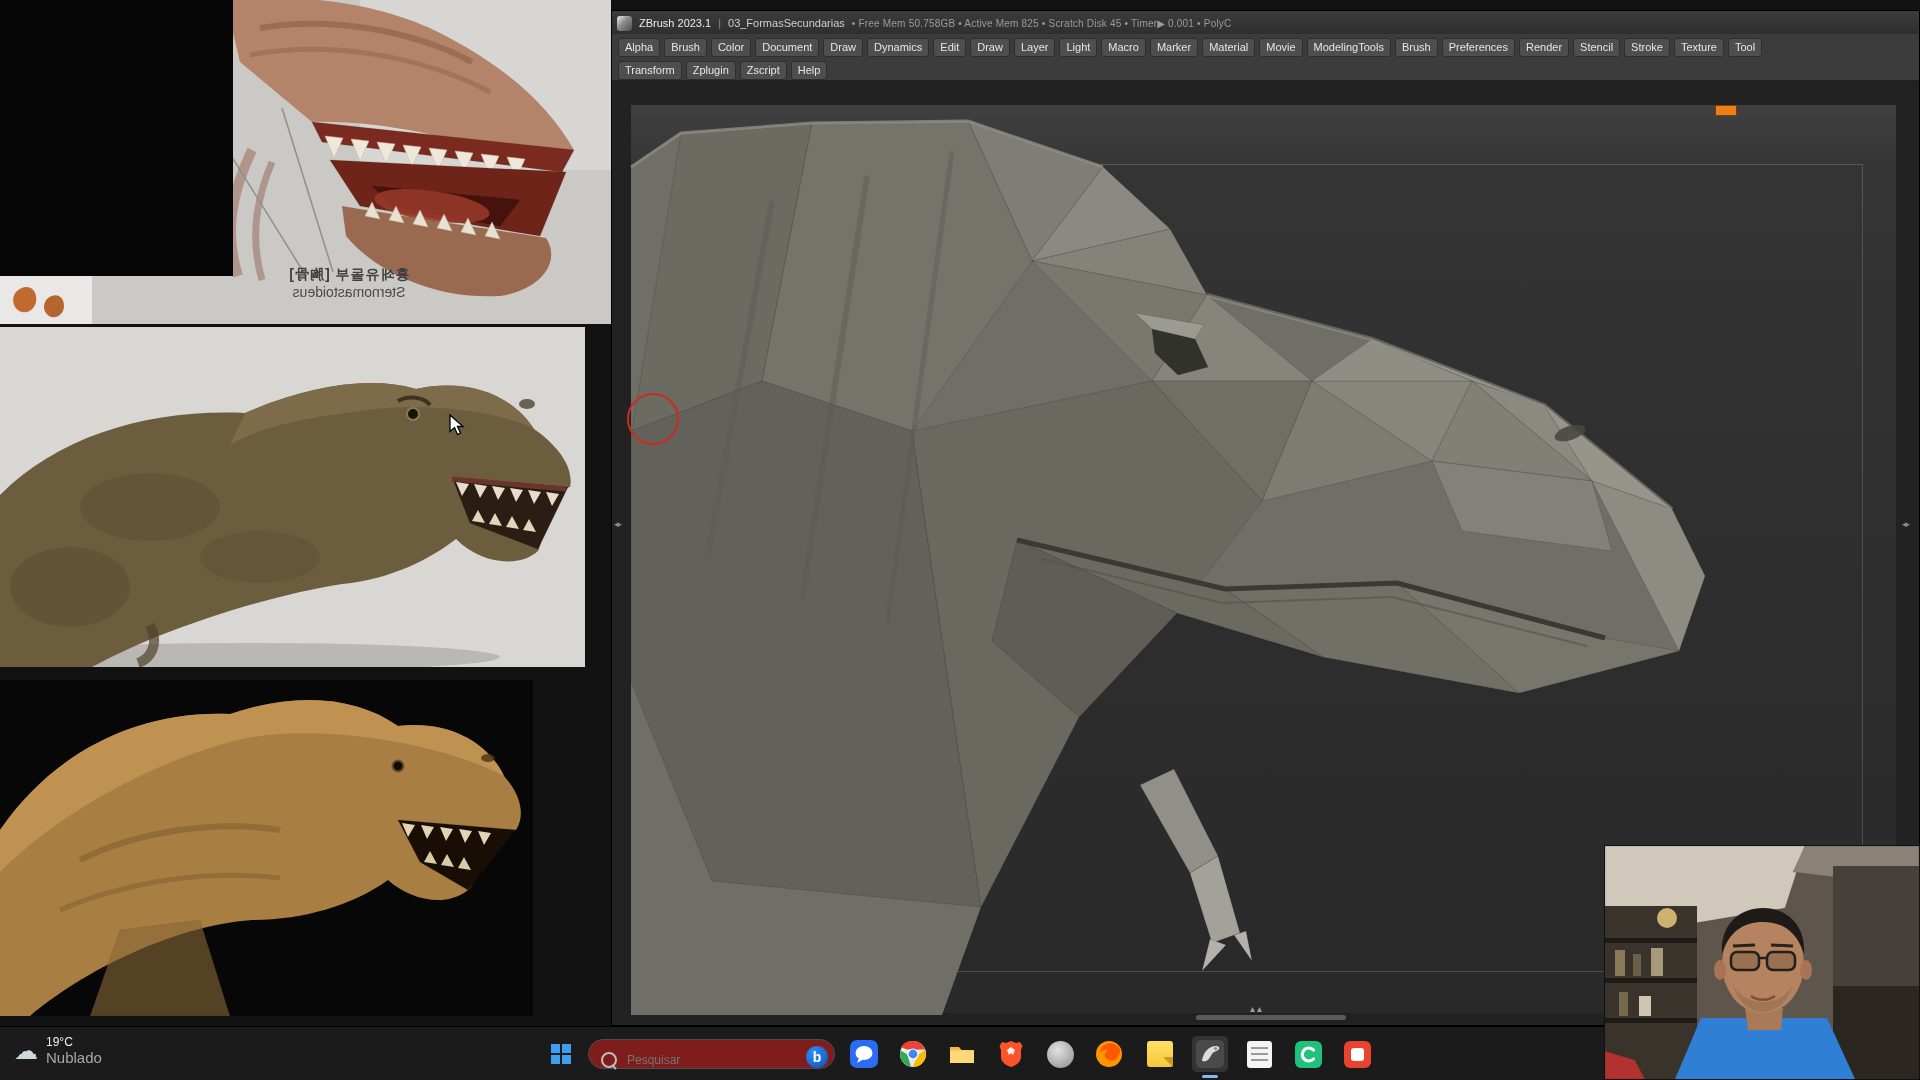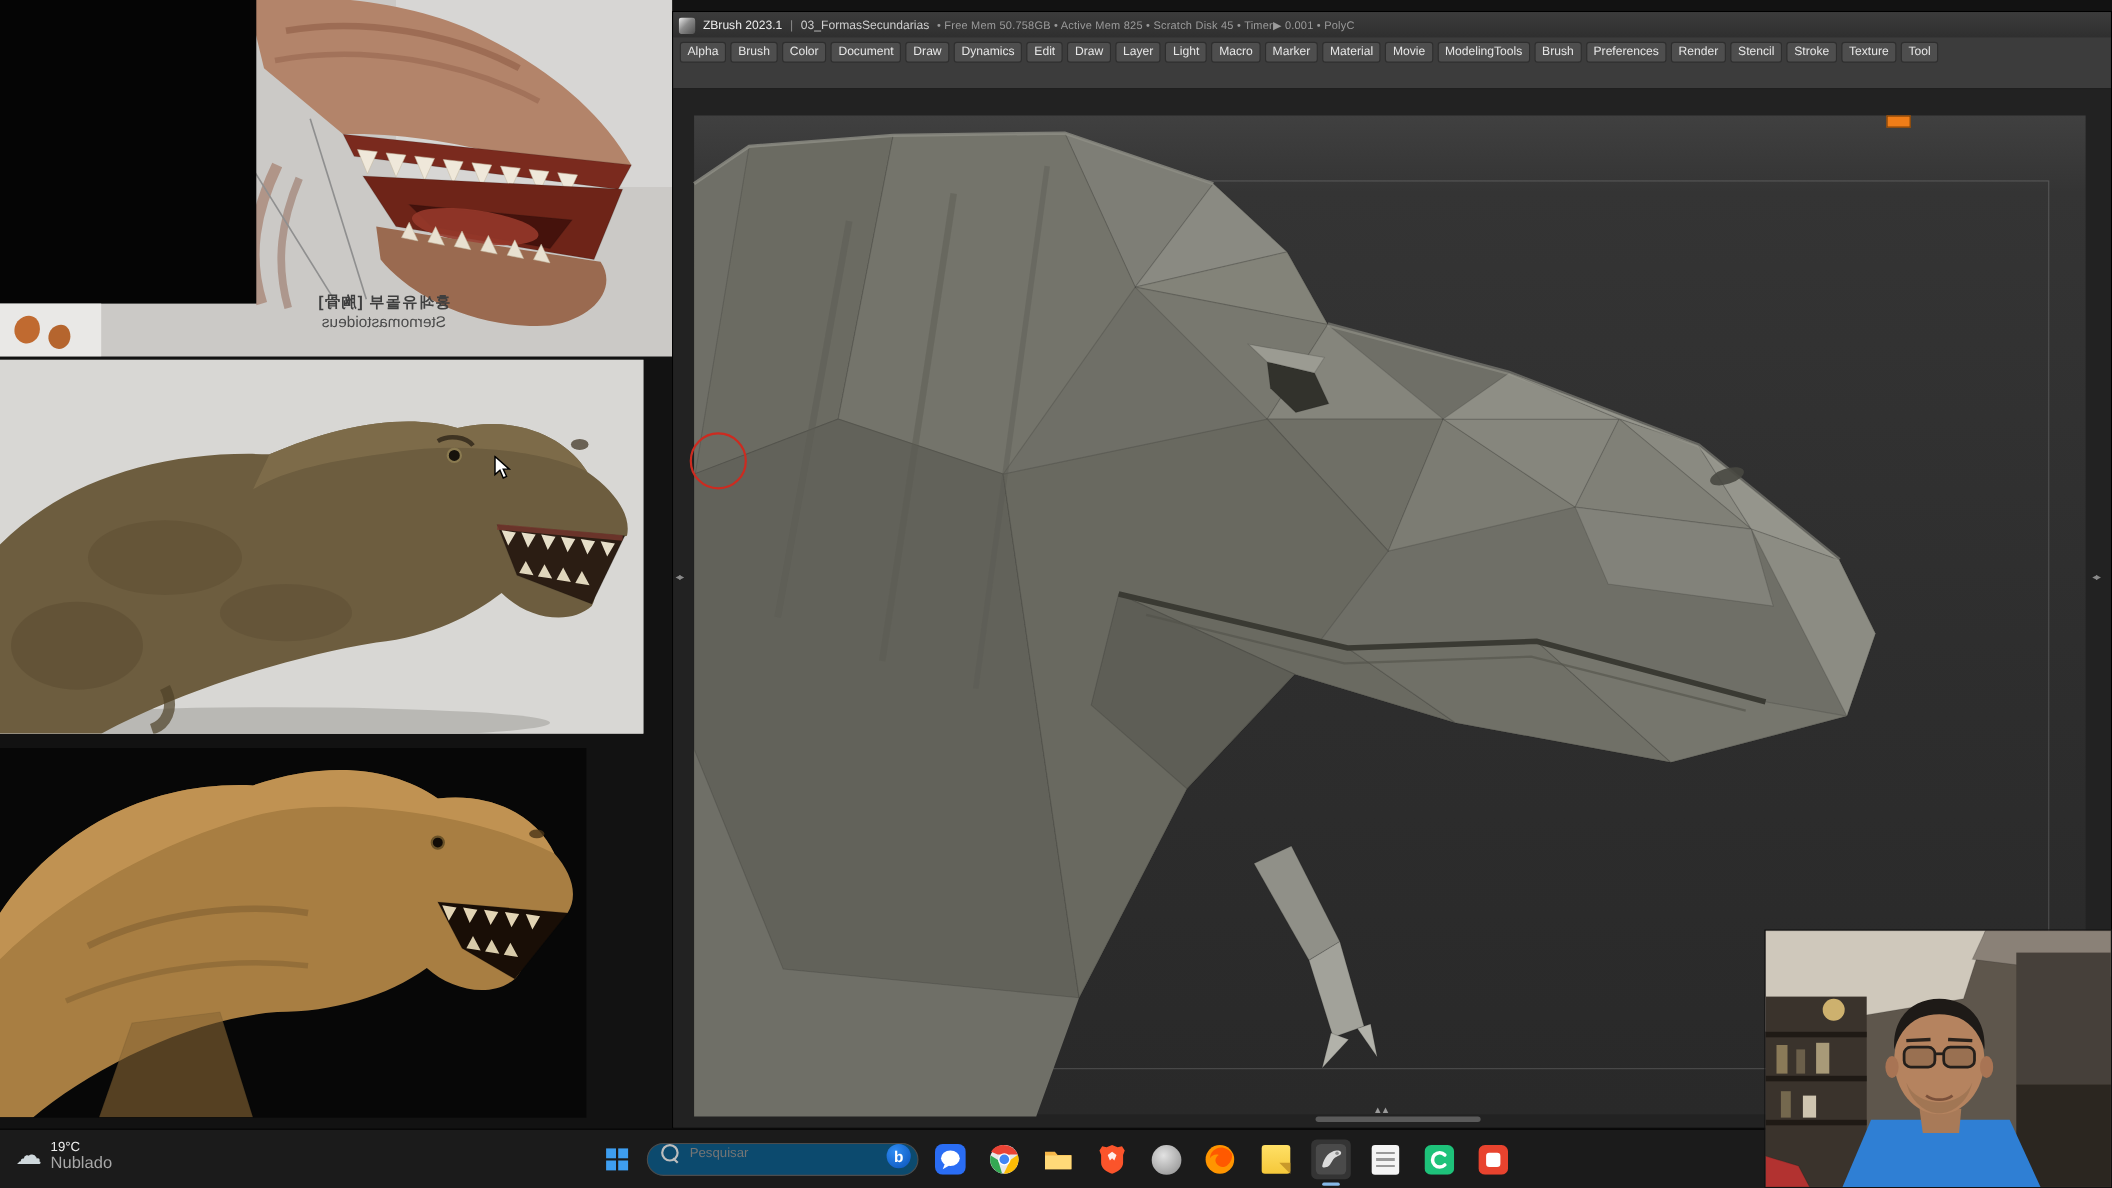--- a/index.html
+++ b/index.html
@@ -57,21 +57,21 @@
 
   
   #taskbar{left:0;top:1026px;width:1920px;height:54px;background:#1b1b1b;border-top:1px solid #000;z-index:50;}
   .weather{left:14px;top:8px;display:flex;gap:8px;align-items:center;color:#e6e6e6;}
   .cloud{font-size:24px;color:#cfd8dc;line-height:24px;}
   .wtemp{font-size:12px;color:#f0f0f0;}
   .wcond{font-size:15px;color:#a8a8a8;}
   .startlogo{left:543px;top:9px;width:36px;height:36px;display:flex;align-items:center;justify-content:center;border-radius:4px;}
   .startgrid{display:grid;grid-template-columns:9px 9px;grid-template-rows:9px 9px;gap:2px;}
   .startgrid span{background:#3e9ef0;}
-  #searchpill{left:588px;top:12px;width:247px;height:30px;background:#0c4a6e;border:1px solid #4c4c4c;border-radius:15px;display:flex;align-items:flex-start;padding:0 6px 0 12px;box-sizing:border-box;gap:8px;}
+  #searchpill{left:588px;top:12px;width:247px;height:30px;background:#7f1d1d;border:1px solid #4c4c4c;border-radius:15px;display:flex;align-items:flex-end;padding:0 6px 0 12px;box-sizing:border-box;gap:8px;}
   #searchpill input{flex:1;background:transparent;border:none;outline:none;color:#cfcfcf;font-size:12px;font-family:"Liberation Sans",sans-serif;min-width:0;}
   .mag{width:12px;height:12px;border:2px solid #bdbdbd;border-radius:50%;position:relative;flex:0 0 auto;}
   .mag::after{content:"";position:absolute;width:2px;height:6px;background:#bdbdbd;left:10px;top:10px;transform:rotate(-45deg);}
   .bcircle{width:22px;height:22px;border-radius:50%;background:radial-gradient(circle at 35% 30%,#2f8df4,#0b52b8);color:#fff;font-weight:bold;font-size:14px;display:flex;align-items:center;justify-content:center;flex:0 0 auto;}
   .ticon{width:36px;height:36px;top:9px;display:flex;align-items:center;justify-content:center;border-radius:5px;}
   .ticon.active{background:#343434;}
   .underline{position:absolute;bottom:-6px;left:10px;width:16px;height:3px;border-radius:2px;background:#86b9e8;}
 
   .fold{width:26px;height:26px;background:linear-gradient(#ffe066,#f5c83a);border-radius:3px;position:relative;}
   .fold::after{content:"";position:absolute;right:0;bottom:0;border-style:solid;border-width:0 10px 10px 0;border-color:transparent #c9992a transparent transparent;}
@@ -183,20 +183,26 @@
           <span class="mchip">Material</span>
           <span class="mchip">Movie</span>
           <span class="mchip">ModelingTools</span>
           <span class="mchip">Brush</span>
           <span class="mchip">Preferences</span>
           <span class="mchip">Render</span>
           <span class="mchip">Stencil</span>
           <span class="mchip">Stroke</span>
           <span class="mchip">Texture</span>
           <span class="mchip">Tool</span>
+        </div>
+      <div class="menurow">
+          <span class="mchip">Transform</span>
+          <span class="mchip">Zplugin</span>
+          <span class="mchip">Zscript</span>
+          <span class="mchip">Help</span>
         </div>
     </div>
 
     <div class="abs" id="zcanvas">
       <div class="abs" id="zdoc"></div>
       <div class="abs" id="zframe"></div>
 
       <svg class="abs" style="left:0;top:0" width="1307" height="944" viewBox="0 0 1307 944">
         <path d="M19,86 L69,52 L200,42 L356,40 L491,86 L558,148 L595,214 L760,258 L932,324 L1060,428 L1093,495 L1067,570 L907,612 L711,576 L565,532 L467,636 L369,826 L330,934 L19,934 Z" fill="#6f6f67"></path>
         <polygon points="356,40 491,86 420,180" fill="#7e7e76"></polygon>

